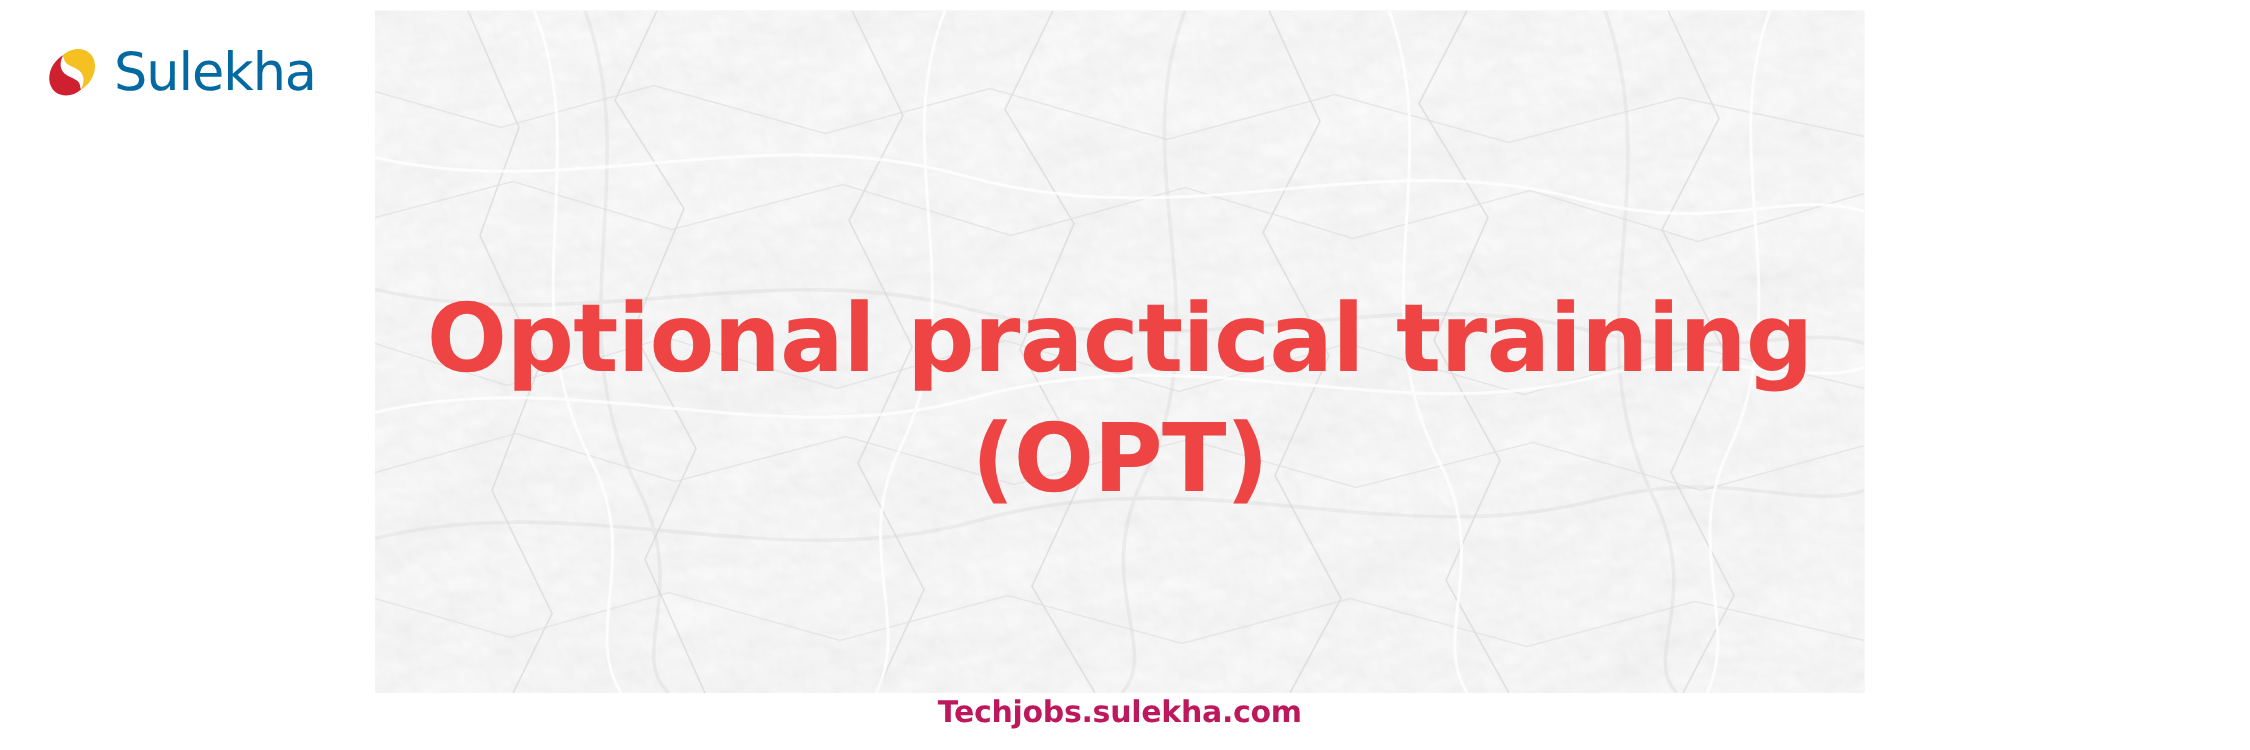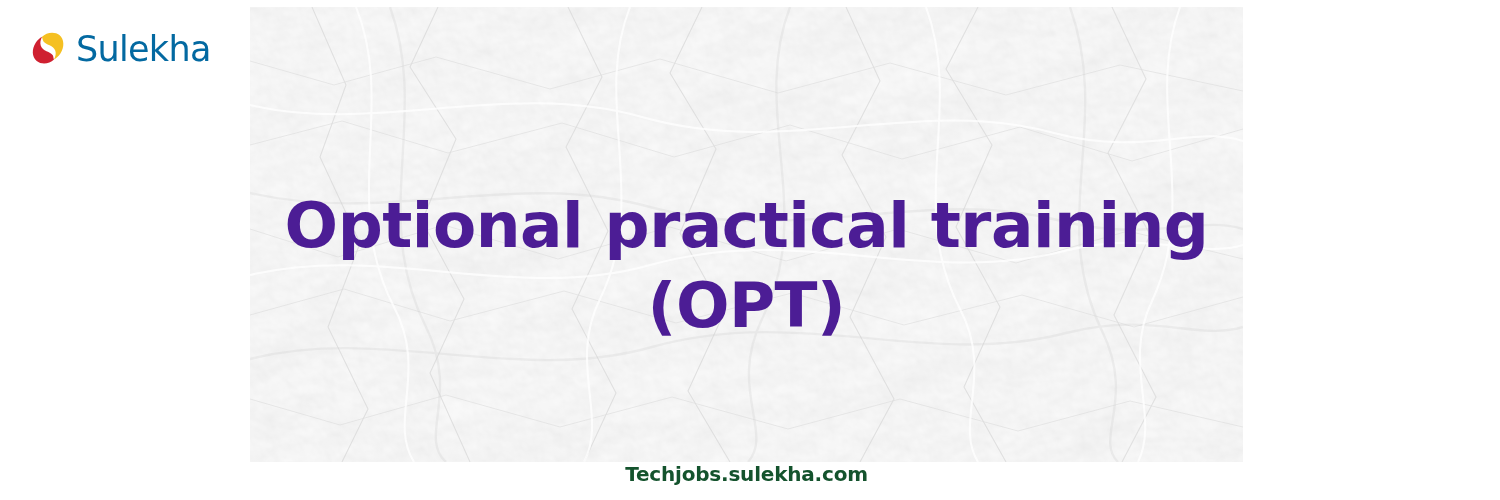--- a/index.html
+++ b/index.html
@@ -67,37 +67,37 @@
     display: block;
   }
 
   
   .headline {
     position: absolute;
     left: 250px;
     top: 186px;
     width: 993px;
     text-align: center;
-    color: #4c1d95;
+    color: #ef4444;
     font-family: "DejaVu Sans", sans-serif;
     font-weight: 700;
     font-size: 63px;
     line-height: 80px;
     letter-spacing: -0.5px;
     white-space: pre-line;
   }
 
   
   .footer-url {
     position: absolute;
     left: 250px;
     top: 461px;
     width: 993px;
     text-align: center;
-    color: #14532d;
+    color: #be185d;
     font-family: "DejaVu Sans", sans-serif;
     font-weight: 700;
     font-size: 20px;
     line-height: 26px;
     letter-spacing: -0.2px;
   }
 </style>
 </head>
 <body>
 

